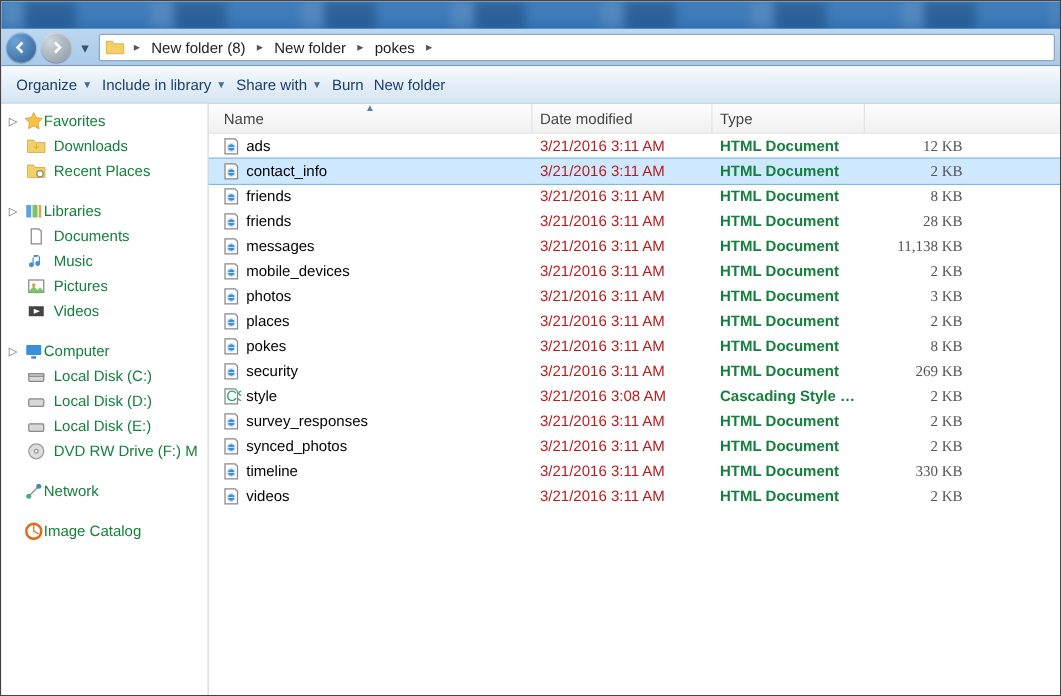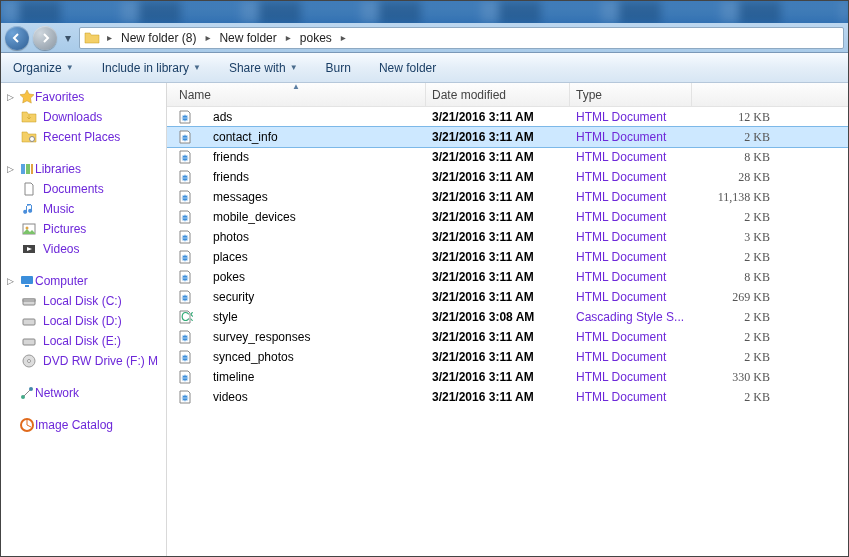--- a/index.html
+++ b/index.html
@@ -8,45 +8,45 @@
 .titlebar-blur::before { content:""; position:absolute; left:0; right:0; top:0; bottom:0; background: repeating-linear-gradient(90deg, rgba(255,255,255,0.15) 0 18px, rgba(0,0,0,0.15) 18px 60px, rgba(255,255,255,0.05) 60px 120px); filter: blur(4px); }
 .addrbar { height: 30px; background: linear-gradient(180deg,#bcd7f0 0%,#a9cbe9 100%); display:flex; align-items:center; padding:0 4px; gap:4px; border-bottom:1px solid #7a98b8; }
 .navbtn { width:24px; height:24px; border-radius:50%; background: radial-gradient(circle at 30% 30%, #6fa4d8, #2e5e94); display:flex; align-items:center; justify-content:center; color:#fff; cursor:pointer; box-shadow: inset 0 1px 1px rgba(255,255,255,0.4), 0 1px 1px rgba(0,0,0,0.3); }
 .navbtn.fwd { background: radial-gradient(circle at 30% 30%, #cfd7de, #8a96a2); }
 .navbtn svg { width:12px; height:12px; }
 .addr-dropdown { width:14px; height:22px; display:flex; align-items:center; justify-content:center; cursor:pointer; color:#3b5168; }
 .breadcrumb { flex:1; height:22px; background:#fff; border:1px solid #8ea9c2; border-radius:2px; display:flex; align-items:center; padding:0 2px; gap:2px; }
 .breadcrumb .folder-ico { width:16px; height:16px; margin:0 2px; }
 .bc-seg { display:flex; align-items:center; height:100%; padding:0 4px; cursor:pointer; color:#222; }
 .bc-arrow { color:#555; padding:0 3px; cursor:pointer; font-size:10px; }
-.toolbar { height:30px; background: linear-gradient(180deg,#f7fbff 0%,#e4eef8 50%,#d7e6f4 100%); border-bottom:1px solid #b5c7da; display:flex; align-items:center; padding:0 8px; gap:20px; }
+.toolbar { height:30px; background: linear-gradient(180deg,#f7fbff 0%,#e4eef8 50%,#d7e6f4 100%); border-bottom:1px solid #b5c7da; display:flex; align-items:center; padding:0 8px; }
 .toolbtn { color:#1b3f66; cursor:pointer; display:flex; align-items:center; gap:4px; padding:2px 4px; }
 .tri { font-size:8px; color:#4a6b8c; }
 .main { display:flex; height:calc(100% - 82px); }
 .sidebar { width:166px; border-right:1px solid #d9d9d9; background:#fff; overflow-y:auto; padding:4px 0; }
 .side-group { margin-bottom:12px; }
 .side-header { display:flex; align-items:center; padding:2px 6px; cursor:pointer; }
 .side-header .disclosure { width:12px; color:#6b6b6b; font-size:9px; }
 .side-item { display:flex; align-items:center; padding:2px 6px 2px 20px; cursor:pointer; gap:6px; }
-.side-label { color:#6d28d9; white-space:nowrap; overflow:hidden; text-overflow:ellipsis; }
+.side-label { color:#15803d; white-space:nowrap; overflow:hidden; text-overflow:ellipsis; }
 .ico { width:16px; height:16px; flex-shrink:0; display:inline-flex; align-items:center; justify-content:center; }
 .filelist { flex:1; overflow:auto; }
 .cols { display:flex; height:24px; align-items:flex-start; border-bottom:1px solid #e3e3e3; color:#444; user-select:none; background:linear-gradient(180deg,#fdfdfd,#f1f1f1); }
 .col { padding:0 6px; border-right:1px solid #e3e3e3; height:100%; display:flex; align-items:center; cursor:pointer; position:relative; }
 .col.name { width:259px; padding-left:12px; }
 .col.date { width:144px; }
 .col.type { width:122px; }
 .col.size { width:84px; justify-content:flex-end; }
 .sort-ind { position:absolute; left:50%; top:-1px; transform:translateX(-50%); font-size:8px; color:#5a7da2; }
 .row { display:flex; height:20px; align-items:center; padding-left:4px; cursor:pointer; }
 .row.sel { background:#cde8ff; outline:1px solid #7cb8e8; }
 .cell { padding:0 6px; white-space:nowrap; overflow:hidden; text-overflow:ellipsis; }
-.cell.name { width:255px; display:flex; align-items:center; gap:20px; }
-.cell.date { width:144px; color:#000000;font-weight:bold; }
-.cell.type { width:122px; color:#6d28d9; }
+.cell.name { width:255px; display:flex; align-items:center; gap:4px; }
+.cell.date { width:144px; color:#b91c1c; }
+.cell.type { width:122px; color:#15803d;font-weight:bold; }
 .cell.size { width:84px; text-align:right; color:#555;font-family:Liberation Serif, serif; }
 .file-ico { width:16px; height:16px; }
 
 .svg-folder path { fill:#f4cf67; stroke:#c79b1e; stroke-width:0.5; }
 .svg-star path { fill:#f8c244; stroke:#c8921c; stroke-width:0.5; }
 .svg-monitor rect { fill:#3b8edb; }
 .svg-drive rect { fill:#d7d7d7; stroke:#888; }
 </style>
 </head>
 <body>

